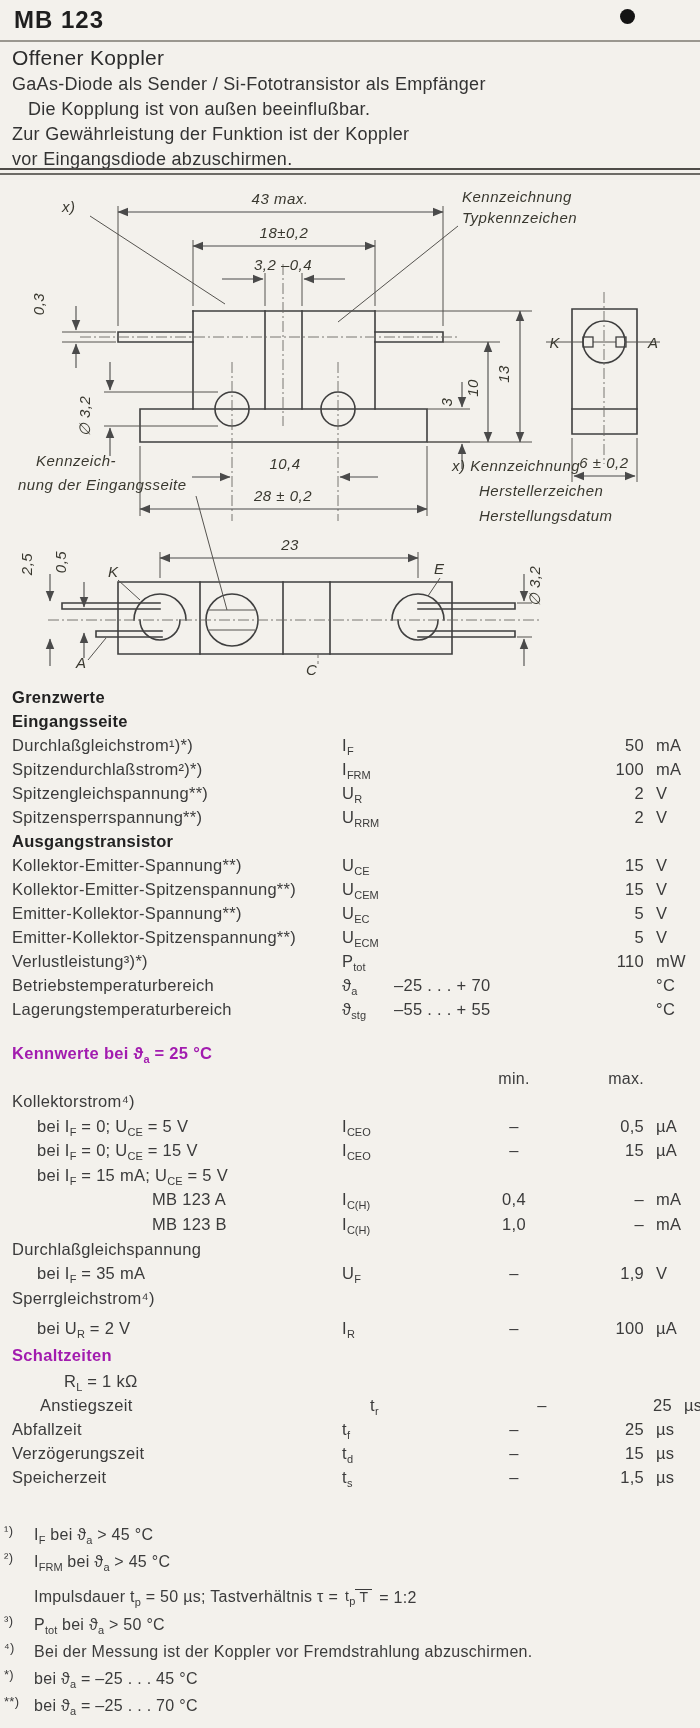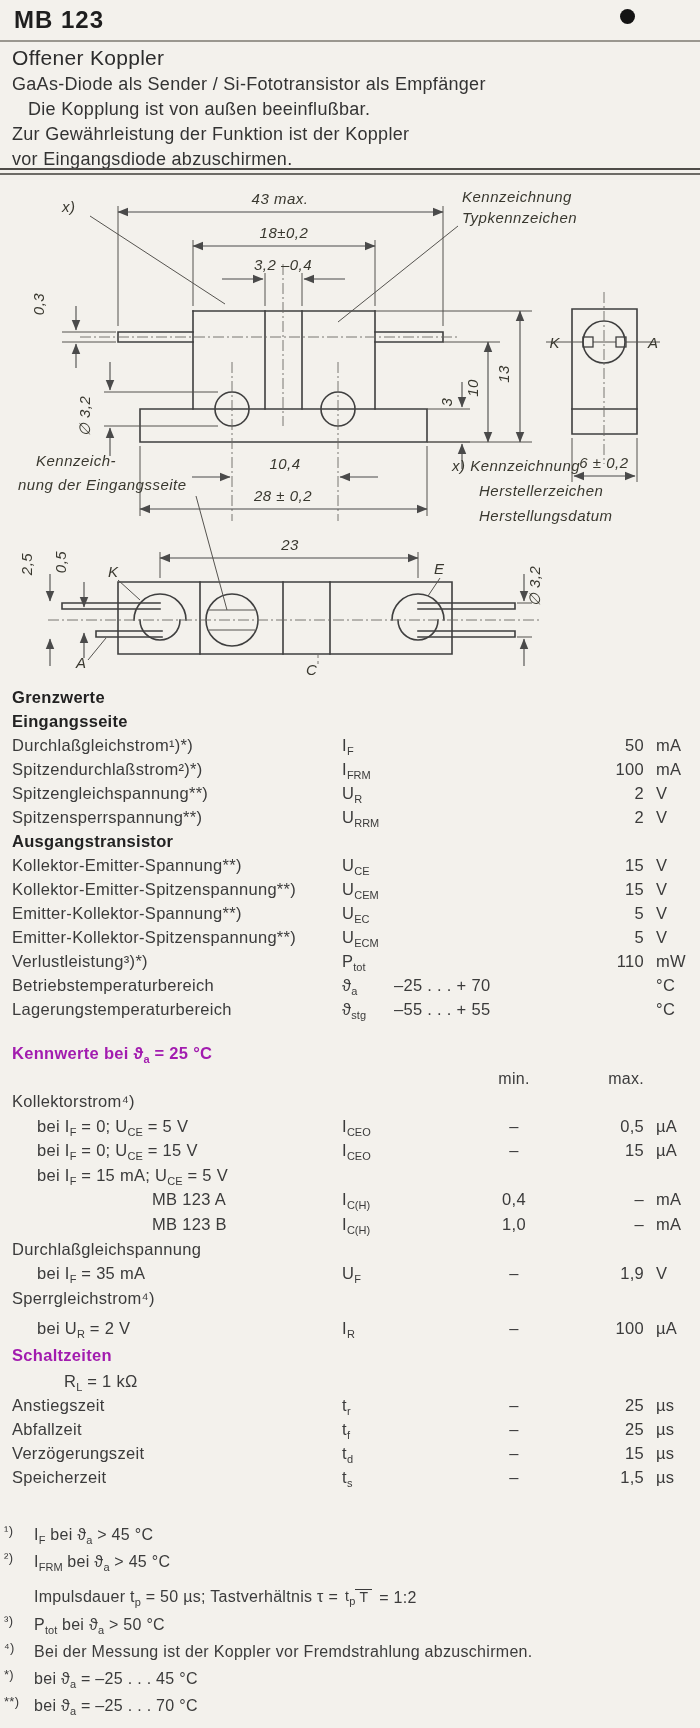--- a/index.html
+++ b/index.html
@@ -354,21 +354,21 @@
       </div>
     </div>
 </div>
 
 <div id="schalt" class="abs sect">
   <div class="sect-title">Schaltzeiten</div>
   <div id="schalt-rows">
       <div class="srow" style="height: 24px;">
         <span class="clab" style="left: 64px;">R<sub>L</sub> = 1 kΩ</span>
       </div>
-      <div class="srow" style="height: 24px;">
+      <div class="srow" style="height: 24px; margin-left: 28px;">
         <span class="clab">Anstiegszeit</span>
         <span class="csym">t<sub>r</sub></span>
         <span class="cmin">–</span>
         <span class="cmax">25</span>
         <span class="cunit">µs</span>
       </div>
       <div class="srow" style="height: 24px;">
         <span class="clab">Abfallzeit</span>
         <span class="csym">t<sub>f</sub></span>
         <span class="cmin">–</span>

